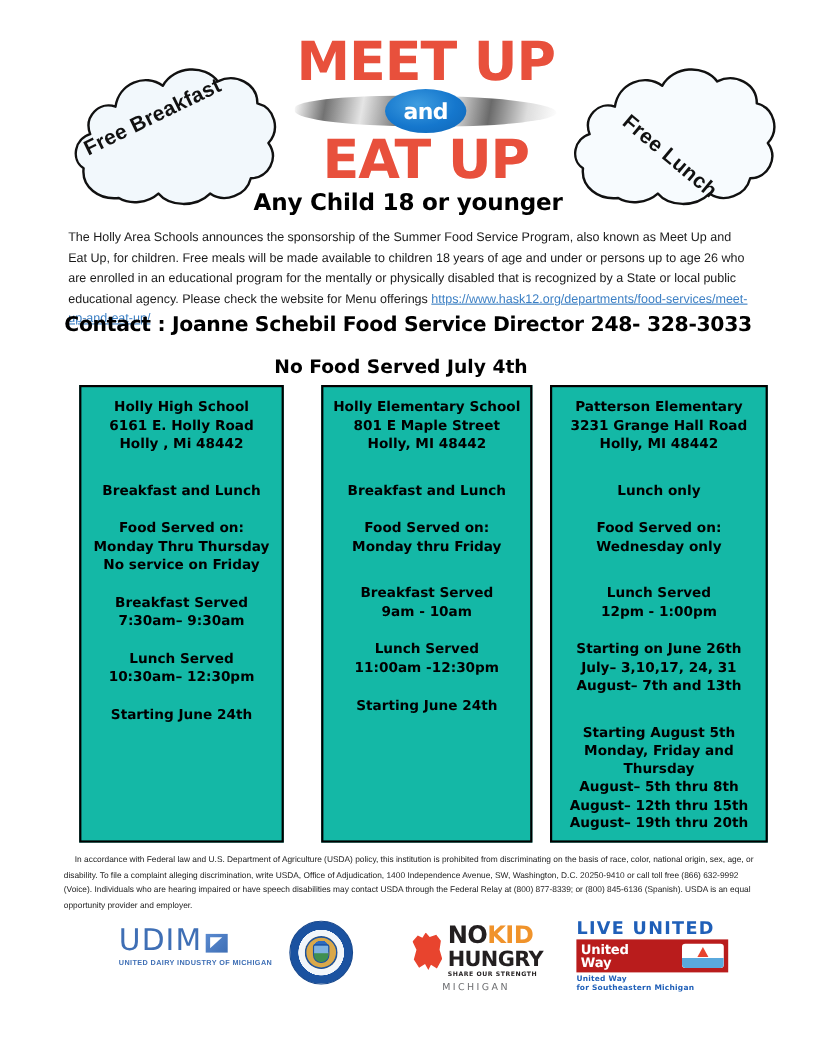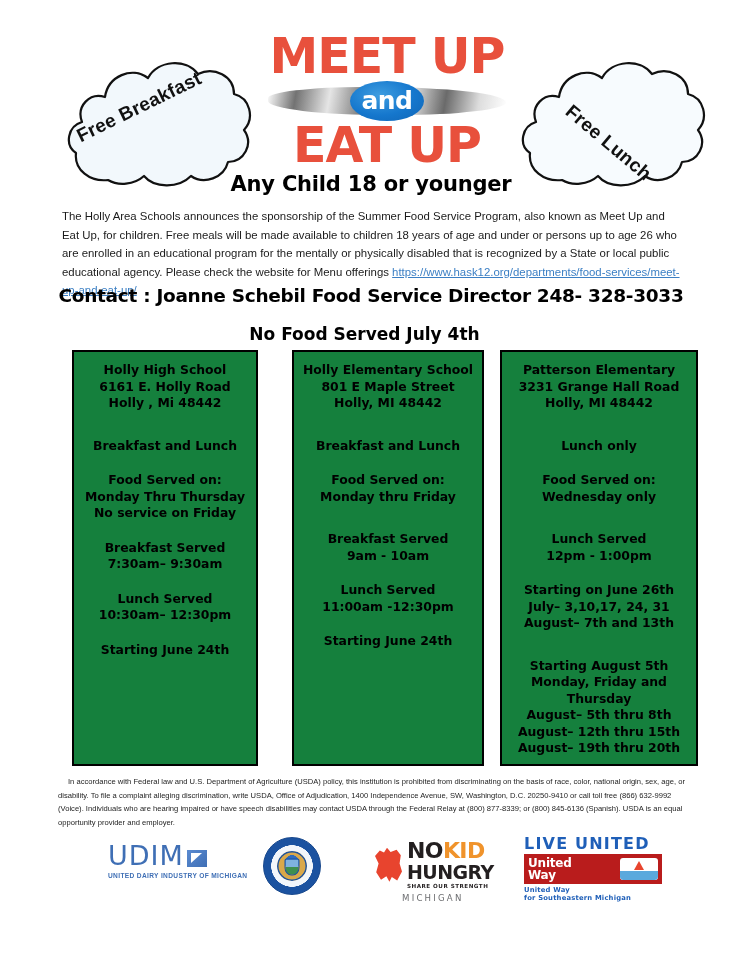--- a/index.html
+++ b/index.html
@@ -93,21 +93,21 @@
     left: 50%;
     top: 2px;
     transform: translateX(-50%);
     width: 74px;
     height: 40px;
     background: radial-gradient(ellipse at 40% 35%, #3e9de0 0%, #1577cd 55%, #0f64b4 100%);
     border-radius: 50%;
     color: #ffffff;
     font-family: "DejaVu Sans", sans-serif;
     font-weight: bold;
-    font-size: 25px;
+    font-size: 20px;
     line-height: 40px;
     text-align: center;
     letter-spacing: -0.5px;
     z-index: 4;
   }
   .subtitle {
     position: absolute;
     left: 0;
     top: 172px;
     width: 742px;
@@ -163,21 +163,21 @@
     top: 350px;
     width: 742px;
     height: 418px;
   }
   .box {
     position: absolute;
     top: 0;
     height: 416px;
     border: 2.5px solid #000;
     box-sizing: border-box;
-    background: #15803d;
+    background: #14b8a6;
     text-align: center;
     font-family: "DejaVu Sans", sans-serif;
     font-weight: bold;
     font-size: 12.4px;
     line-height: 1.33;
     padding-top: 10px;
   }
   #box-0 { left: 72px;  width: 186px; }
   #box-1 { left: 292px; width: 192px; }
   #box-2 { left: 500px; width: 198px; }

